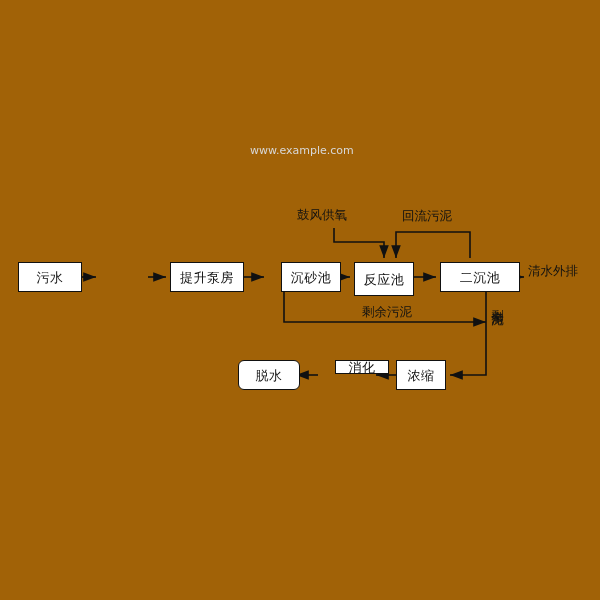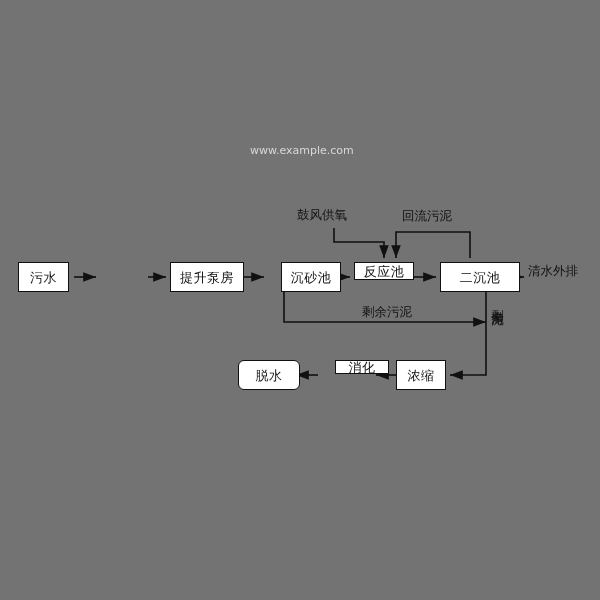--- a/index.html
+++ b/index.html
@@ -10,21 +10,21 @@
     width: 600px;
     height: 600px;
     background: #ffffff;
     font-family: "DejaVu Sans", "Liberation Sans", sans-serif;
     overflow: hidden;
   }
   #canvas {
     position: relative;
     width: 600px;
     height: 600px;
-    background: #737373;
+    background: #a16207;
   }
   svg#wires {
     position: absolute;
     left: 0;
     top: 0;
     width: 600px;
     height: 600px;
     pointer-events: none;
   }
   .node {
@@ -89,24 +89,24 @@
     <path d="M284,292 L284,322 L486,322" fill="none" stroke="#111111" stroke-width="1.6" marker-end="url(#arrow)"></path>
 
     <path d="M486,292 L486,375 L450,375" fill="none" stroke="#111111" stroke-width="1.6" marker-end="url(#arrow)"></path>
 
     <line x1="396" y1="375" x2="376" y2="375" stroke="#111111" stroke-width="1.6" marker-end="url(#arrow)"></line>
     <line x1="318" y1="375" x2="296" y2="375" stroke="#111111" stroke-width="1.6" marker-end="url(#arrow)"></line>
   </svg>
 
   <div class="watermark" style="left:250px; top:144px;">www.example.com</div>
 
-  <div class="node" style="left:18px;  top:262px; width:51px; height:30px;">污水</div>
+  <div class="node" style="left:18px;  top:262px; width:64px; height:30px;">污水</div>
   <div class="node" style="left:170px; top:262px; width:74px; height:30px;">提升泵房</div>
   <div class="node" style="left:268px; top:262px; width:60px; height:30px;margin-left:13px;">沉砂池</div>
-  <div class="node" style="left:354px; top:262px; width:60px; height:18px;">反应池</div>
+  <div class="node" style="left:354px; top:262px; width:60px; height:34px;">反应池</div>
   <div class="node" style="left:440px; top:262px; width:80px; height:30px;">二沉池</div>
   <div class="node" style="left:396px; top:360px; width:50px; height:30px;">浓缩</div>
   <div class="node" style="left:318px; top:360px; width:54px; height:14px;margin-left:17px;">消化</div>
   <div class="node" style="left:238px; top:360px; width:62px; height:30px;border-radius:6px;">脱水</div>
 
   <div class="edge-label" style="left:297px; top:210px;font-family:Liberation Mono, monospace;">鼓风供氧</div>
   <div class="edge-label" style="left:402px; top:210px;">回流污泥</div>
   <div class="edge-label" style="left:528px; top:265px;">清水外排</div>
   <div class="edge-label" style="left:362px; top:306px;">剩余污泥</div>
   <div class="edge-label vertical" style="left:491px; top:300px;">剩余污泥</div>

